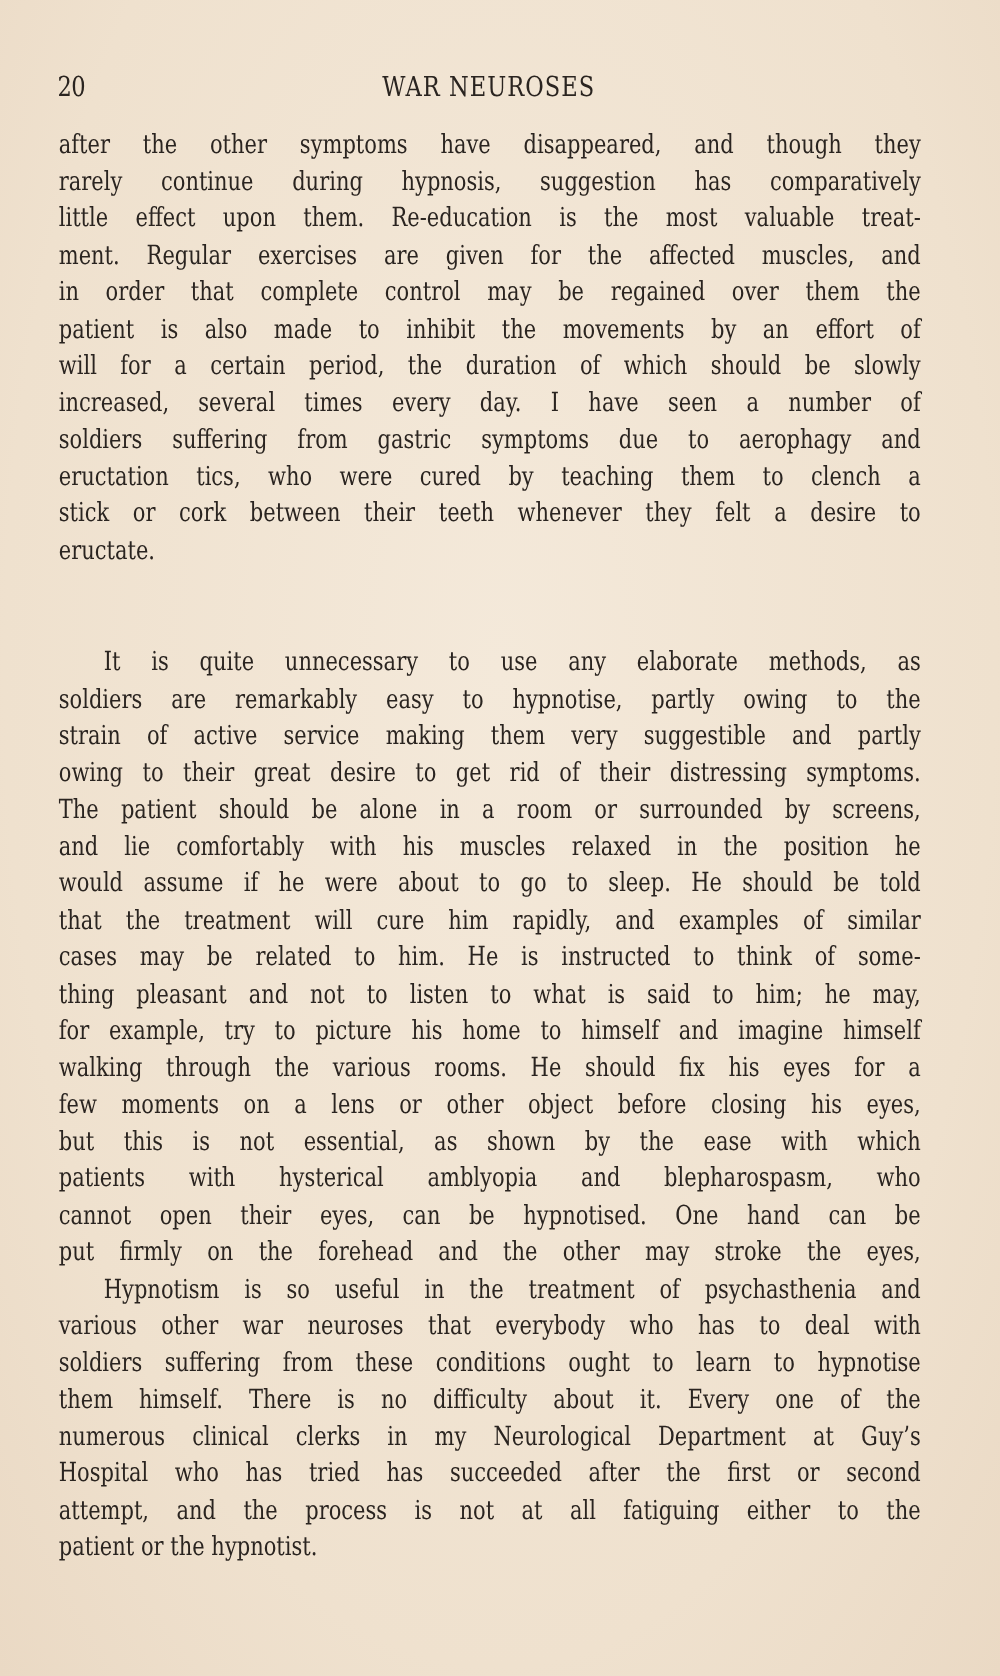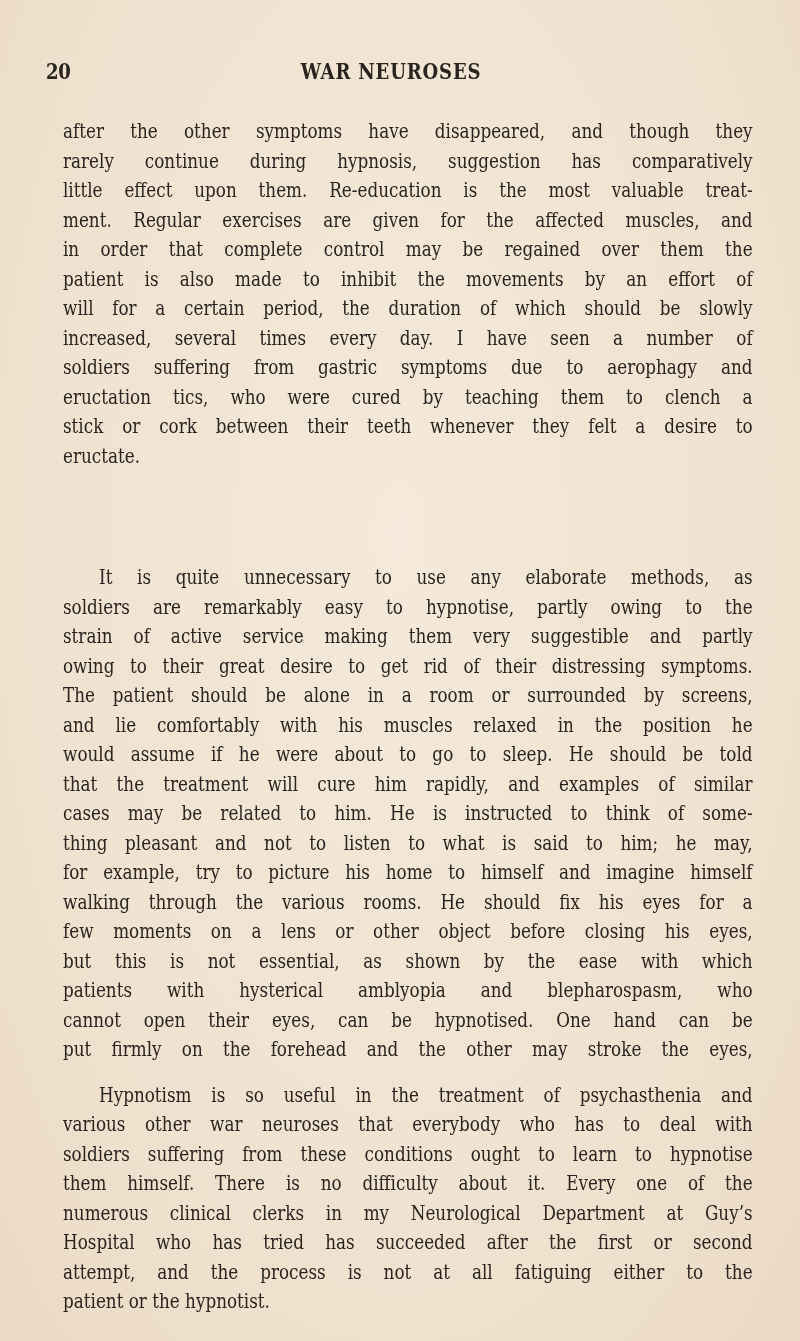--- a/index.html
+++ b/index.html
@@ -5,34 +5,34 @@
   html, body { margin: 0; padding: 0; }
   body {
     width: 800px; height: 1341px; overflow: hidden;
     background: #f1e4d3;
     background-image: radial-gradient(ellipse at 50% 40%, #f4e9da 0%, #efe1ce 70%, #ead9c4 100%);
     color: #2a2420;
     font-family: "DejaVu Serif", "Liberation Serif", serif;
     position: relative;
   }
   .header {
-    position: absolute; top: 58px; left: 46px; width: 690px; height: 30px; font-weight: bold;
+    position: absolute; top: 58px; left: 46px; width: 690px; height: 30px;
   }
   .page-number {
     position: absolute; left: 0; top: 0;
     font-size: 22px; letter-spacing: -0.5px;
     transform: scaleX(0.82); transform-origin: left top;
   }
   .running-title {
     position: absolute; left: 0; right: 0; top: 0; text-align: center;
     font-size: 22px; letter-spacing: 1px;
     transform: scaleX(0.82); transform-origin: center top;
   }
   .body-text { position: absolute; left: 47px; top: 101px; width: 690px; }
-  .para { margin: 16px; }
+  .para { margin: 0; }
   .line {
     display: block; height: 29.5px; line-height: 29.5px;
     font-size: 21px; white-space: nowrap;
     text-align: justify; text-align-last: justify;
     transform: scaleX(0.8); transform-origin: left center;
     width: 862px;
   }
   .line.last { text-align-last: left; }
   .line.indent { text-indent: 45px; }
   .gap { height: 60px; }

